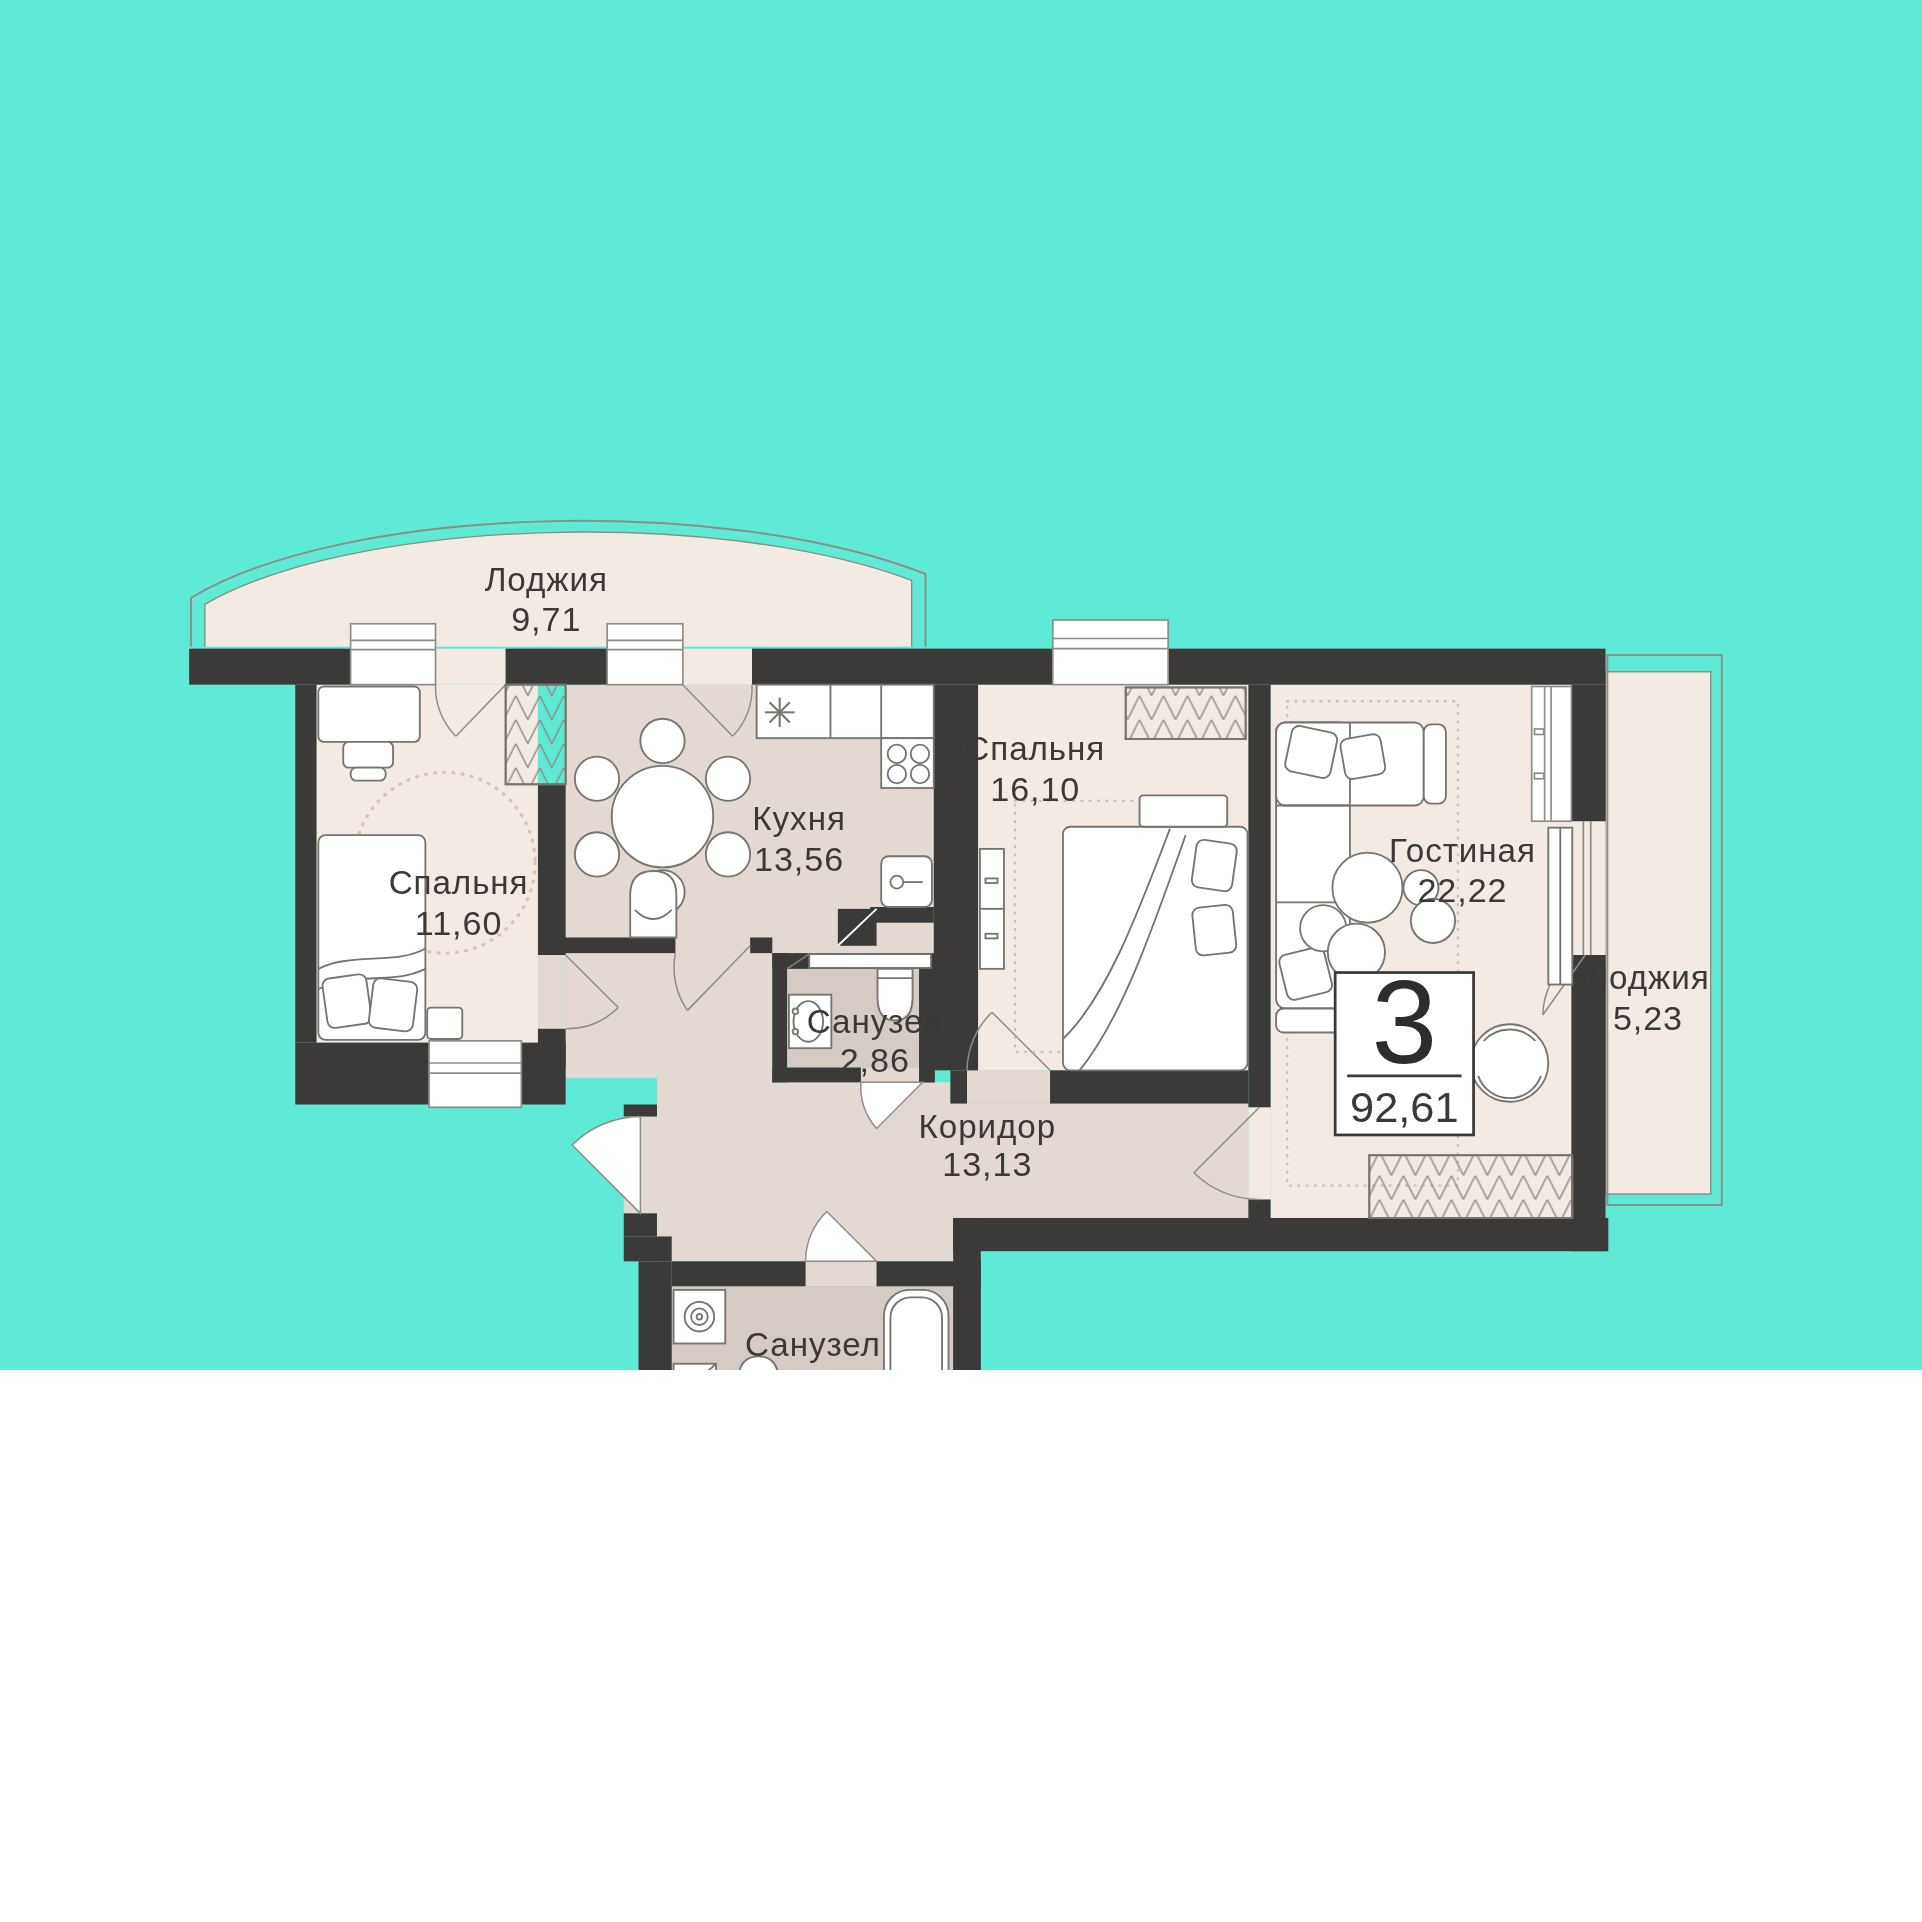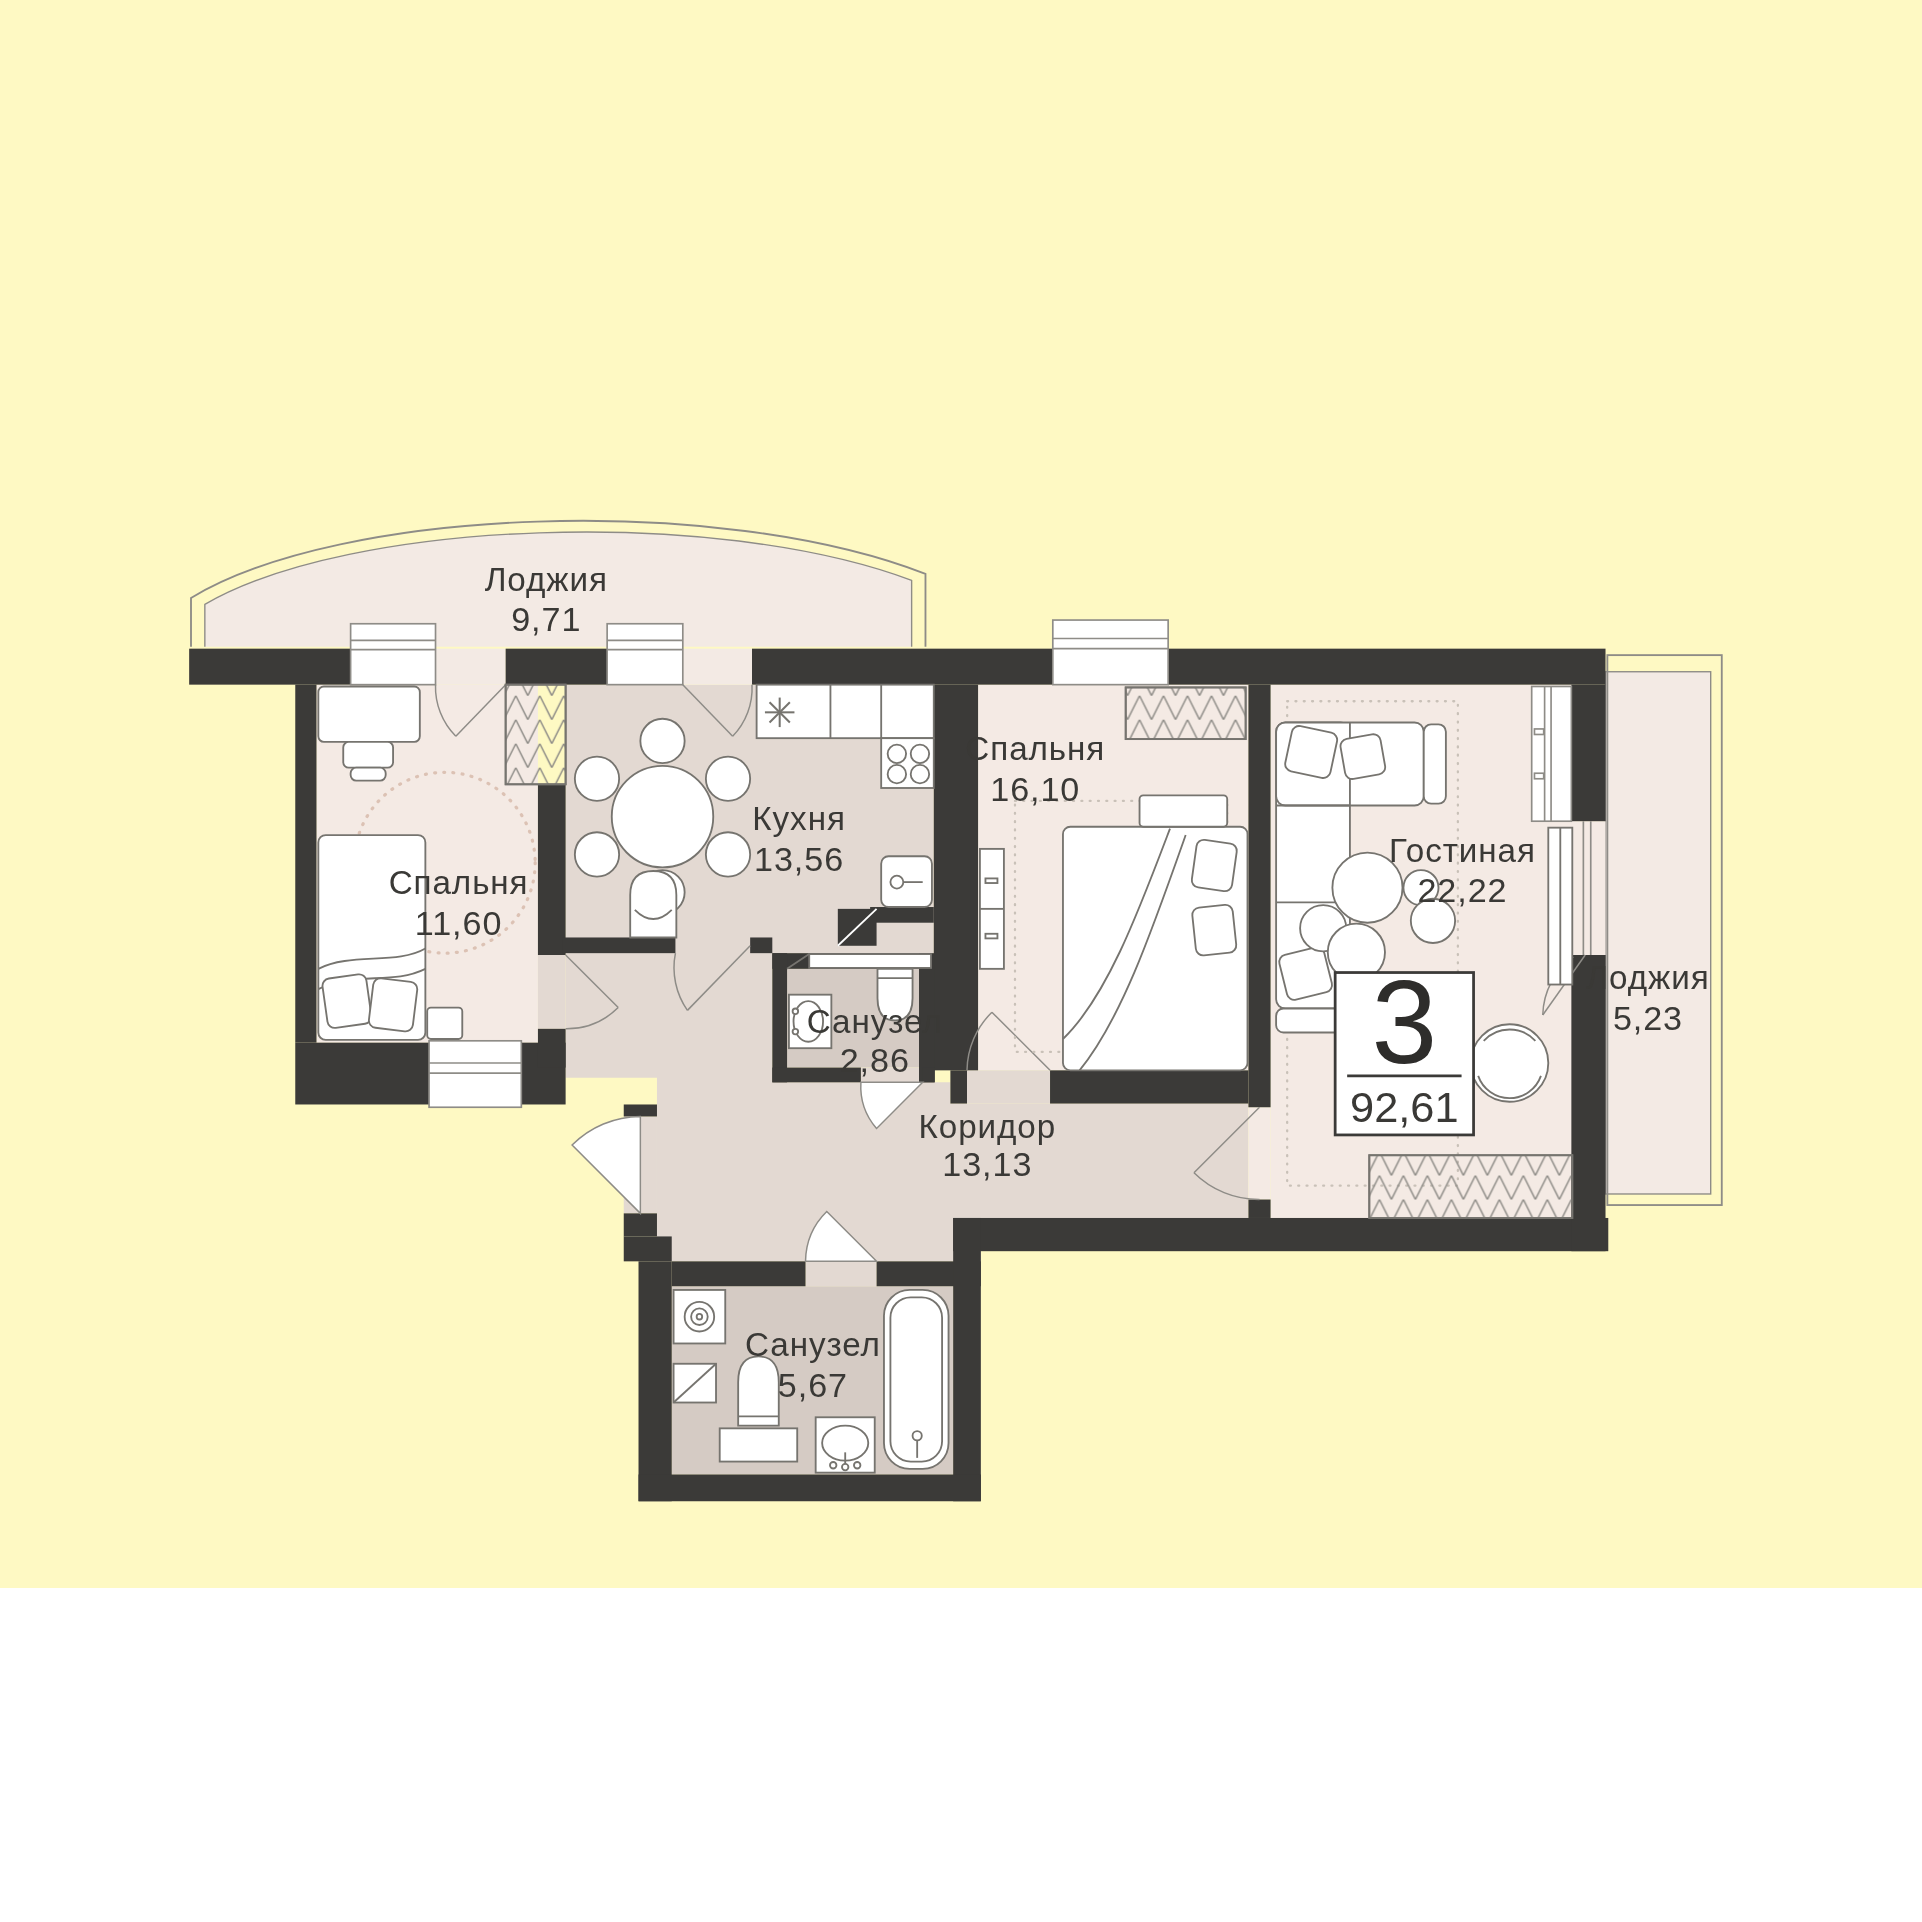--- a/index.html
+++ b/index.html
@@ -1,17 +1,17 @@
 <!DOCTYPE html>
 <html style="font-size:14.8px"><head>
 <meta charset="utf-8">
 <style>
   html,body{margin:0;padding:0;background:#ffffff;}
   body{font-family:"Liberation Sans", sans-serif;}
-  .stage{width:1922px;height:1588px;position:relative;background:#fef9c3;}
+  .stage{width:1922px;height:1370px;position:relative;background:#5eead4;}
   svg{display:block;}
   .room-name, .room-area{
     fill:#3a3936;
     font-family:"Liberation Sans", sans-serif;
     letter-spacing:1px;
   }
   .room-name{font-size:36px;}
   .room-area{font-size:37px;}
   .badge-num{fill:#2e2d2b;font-size:128px;font-weight:500;}
   .badge-area{fill:#3a3936;font-size:47px;}

